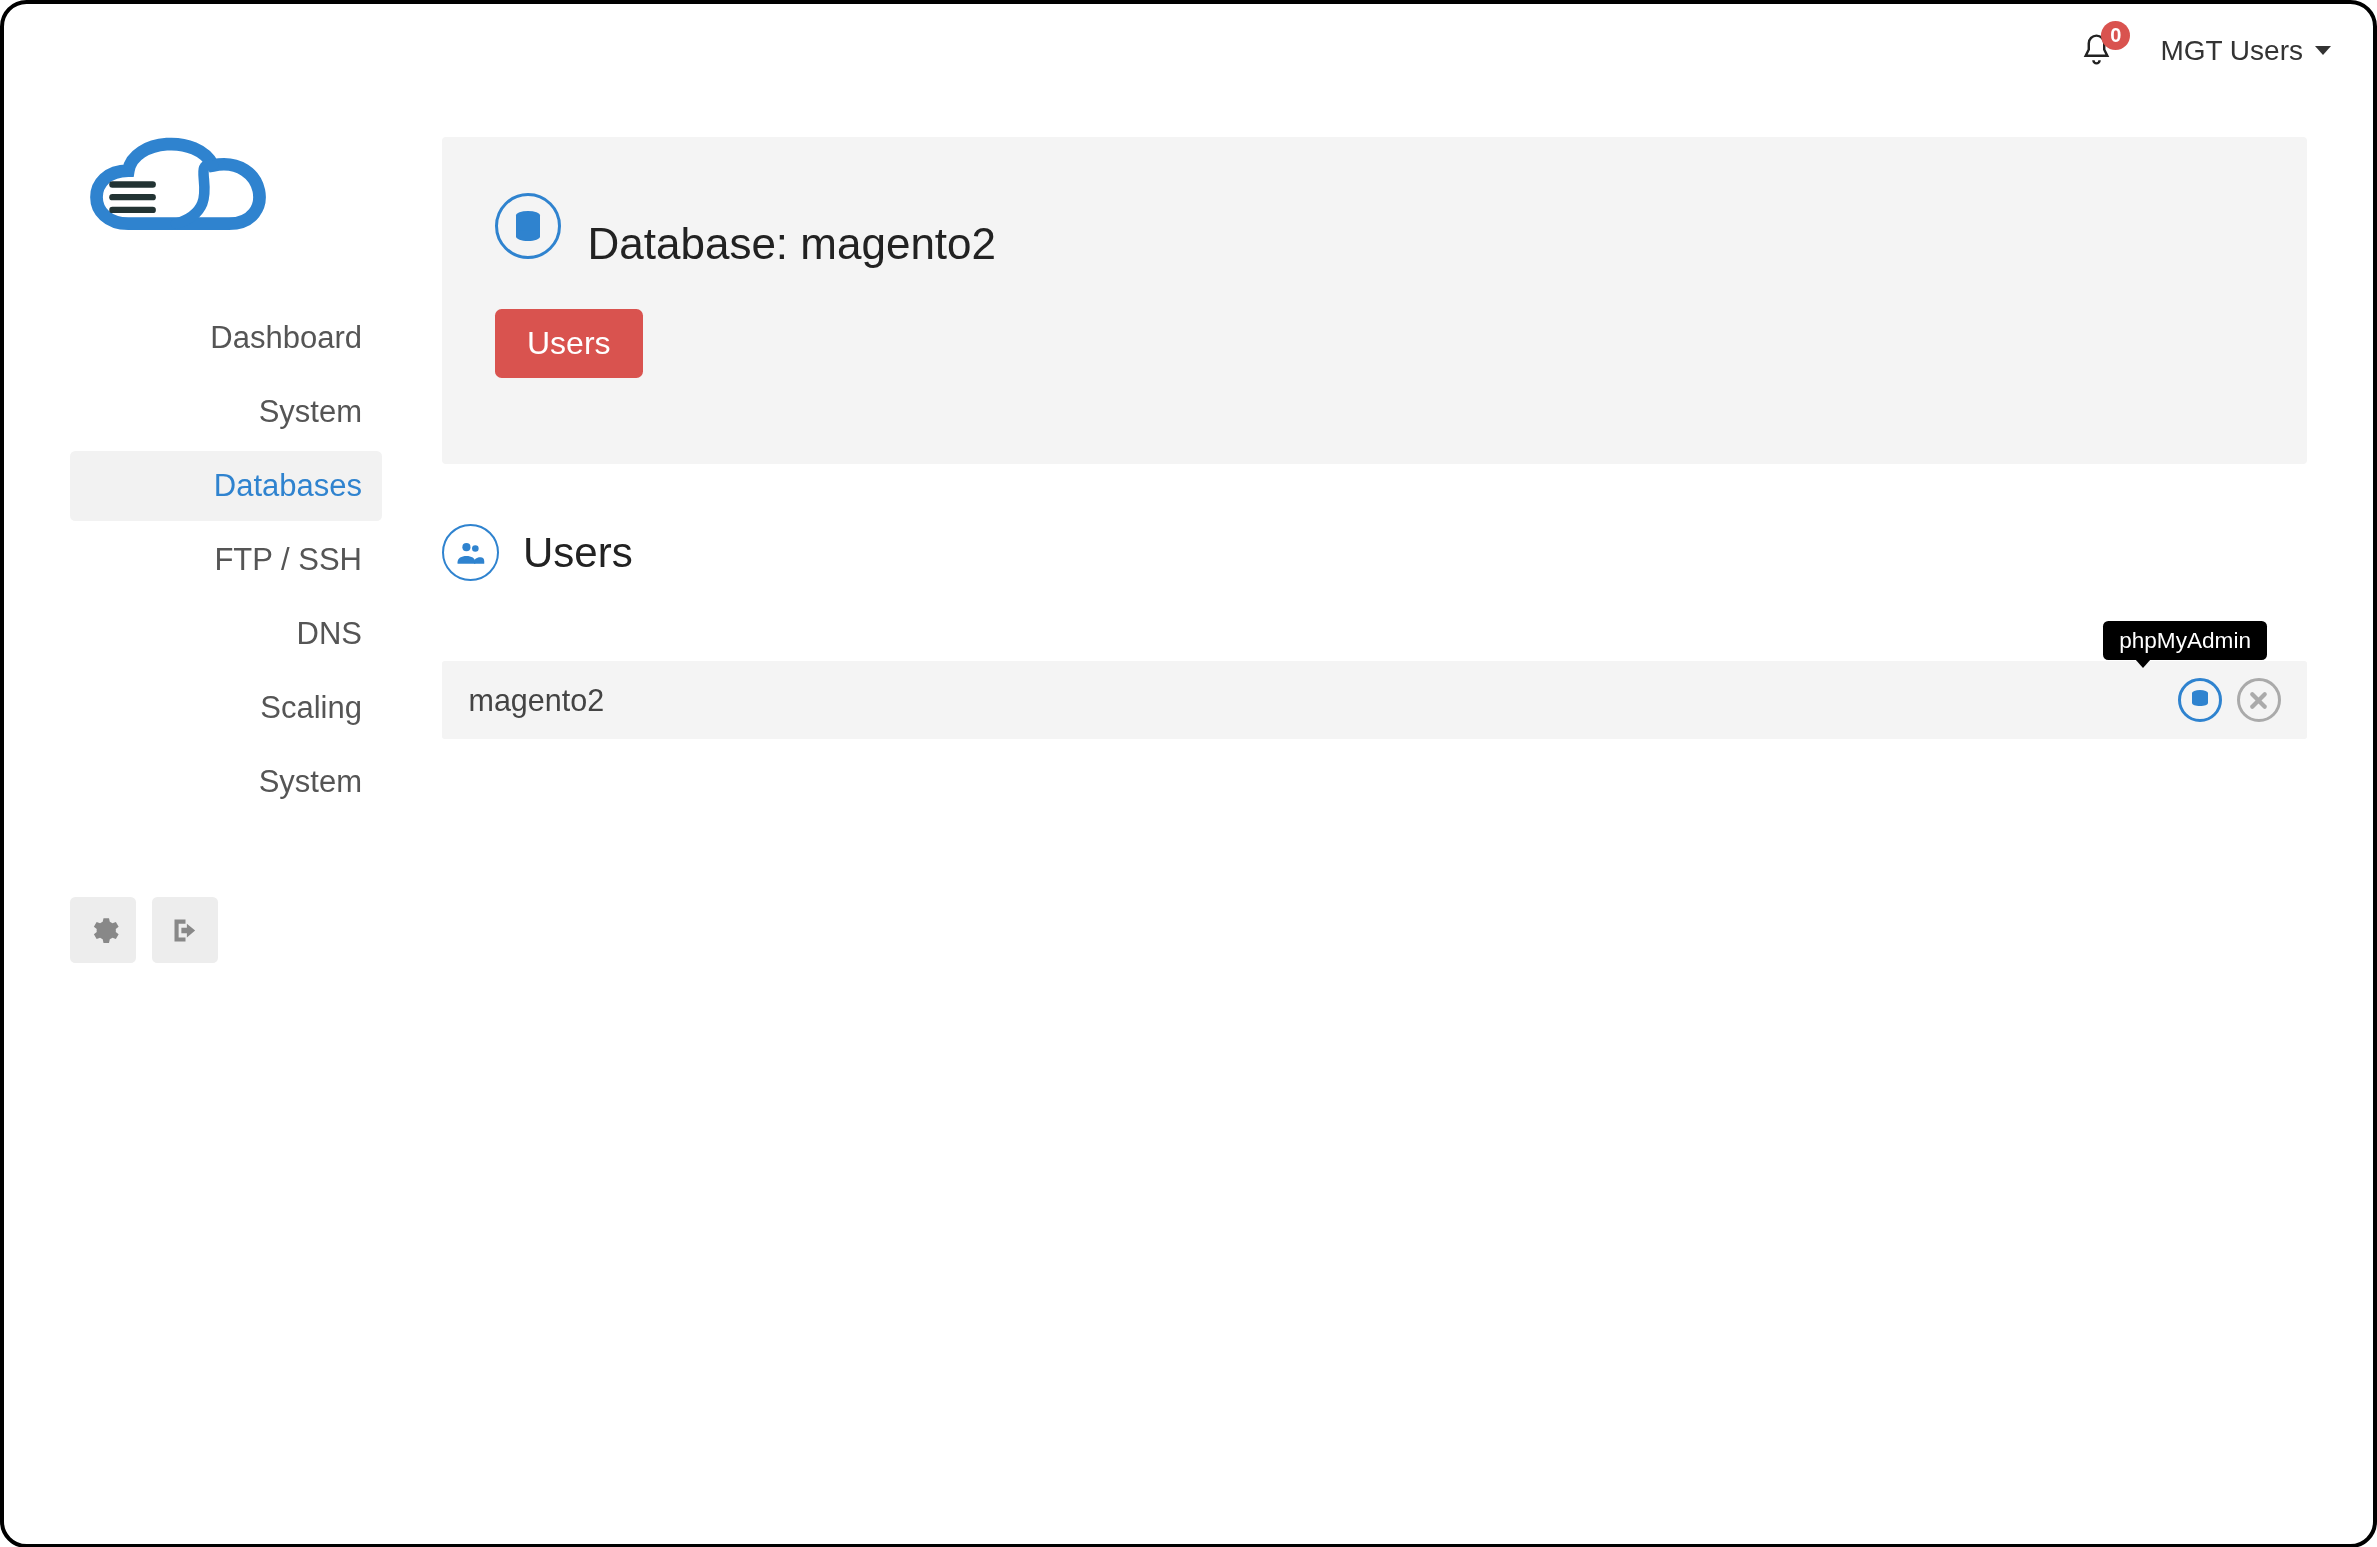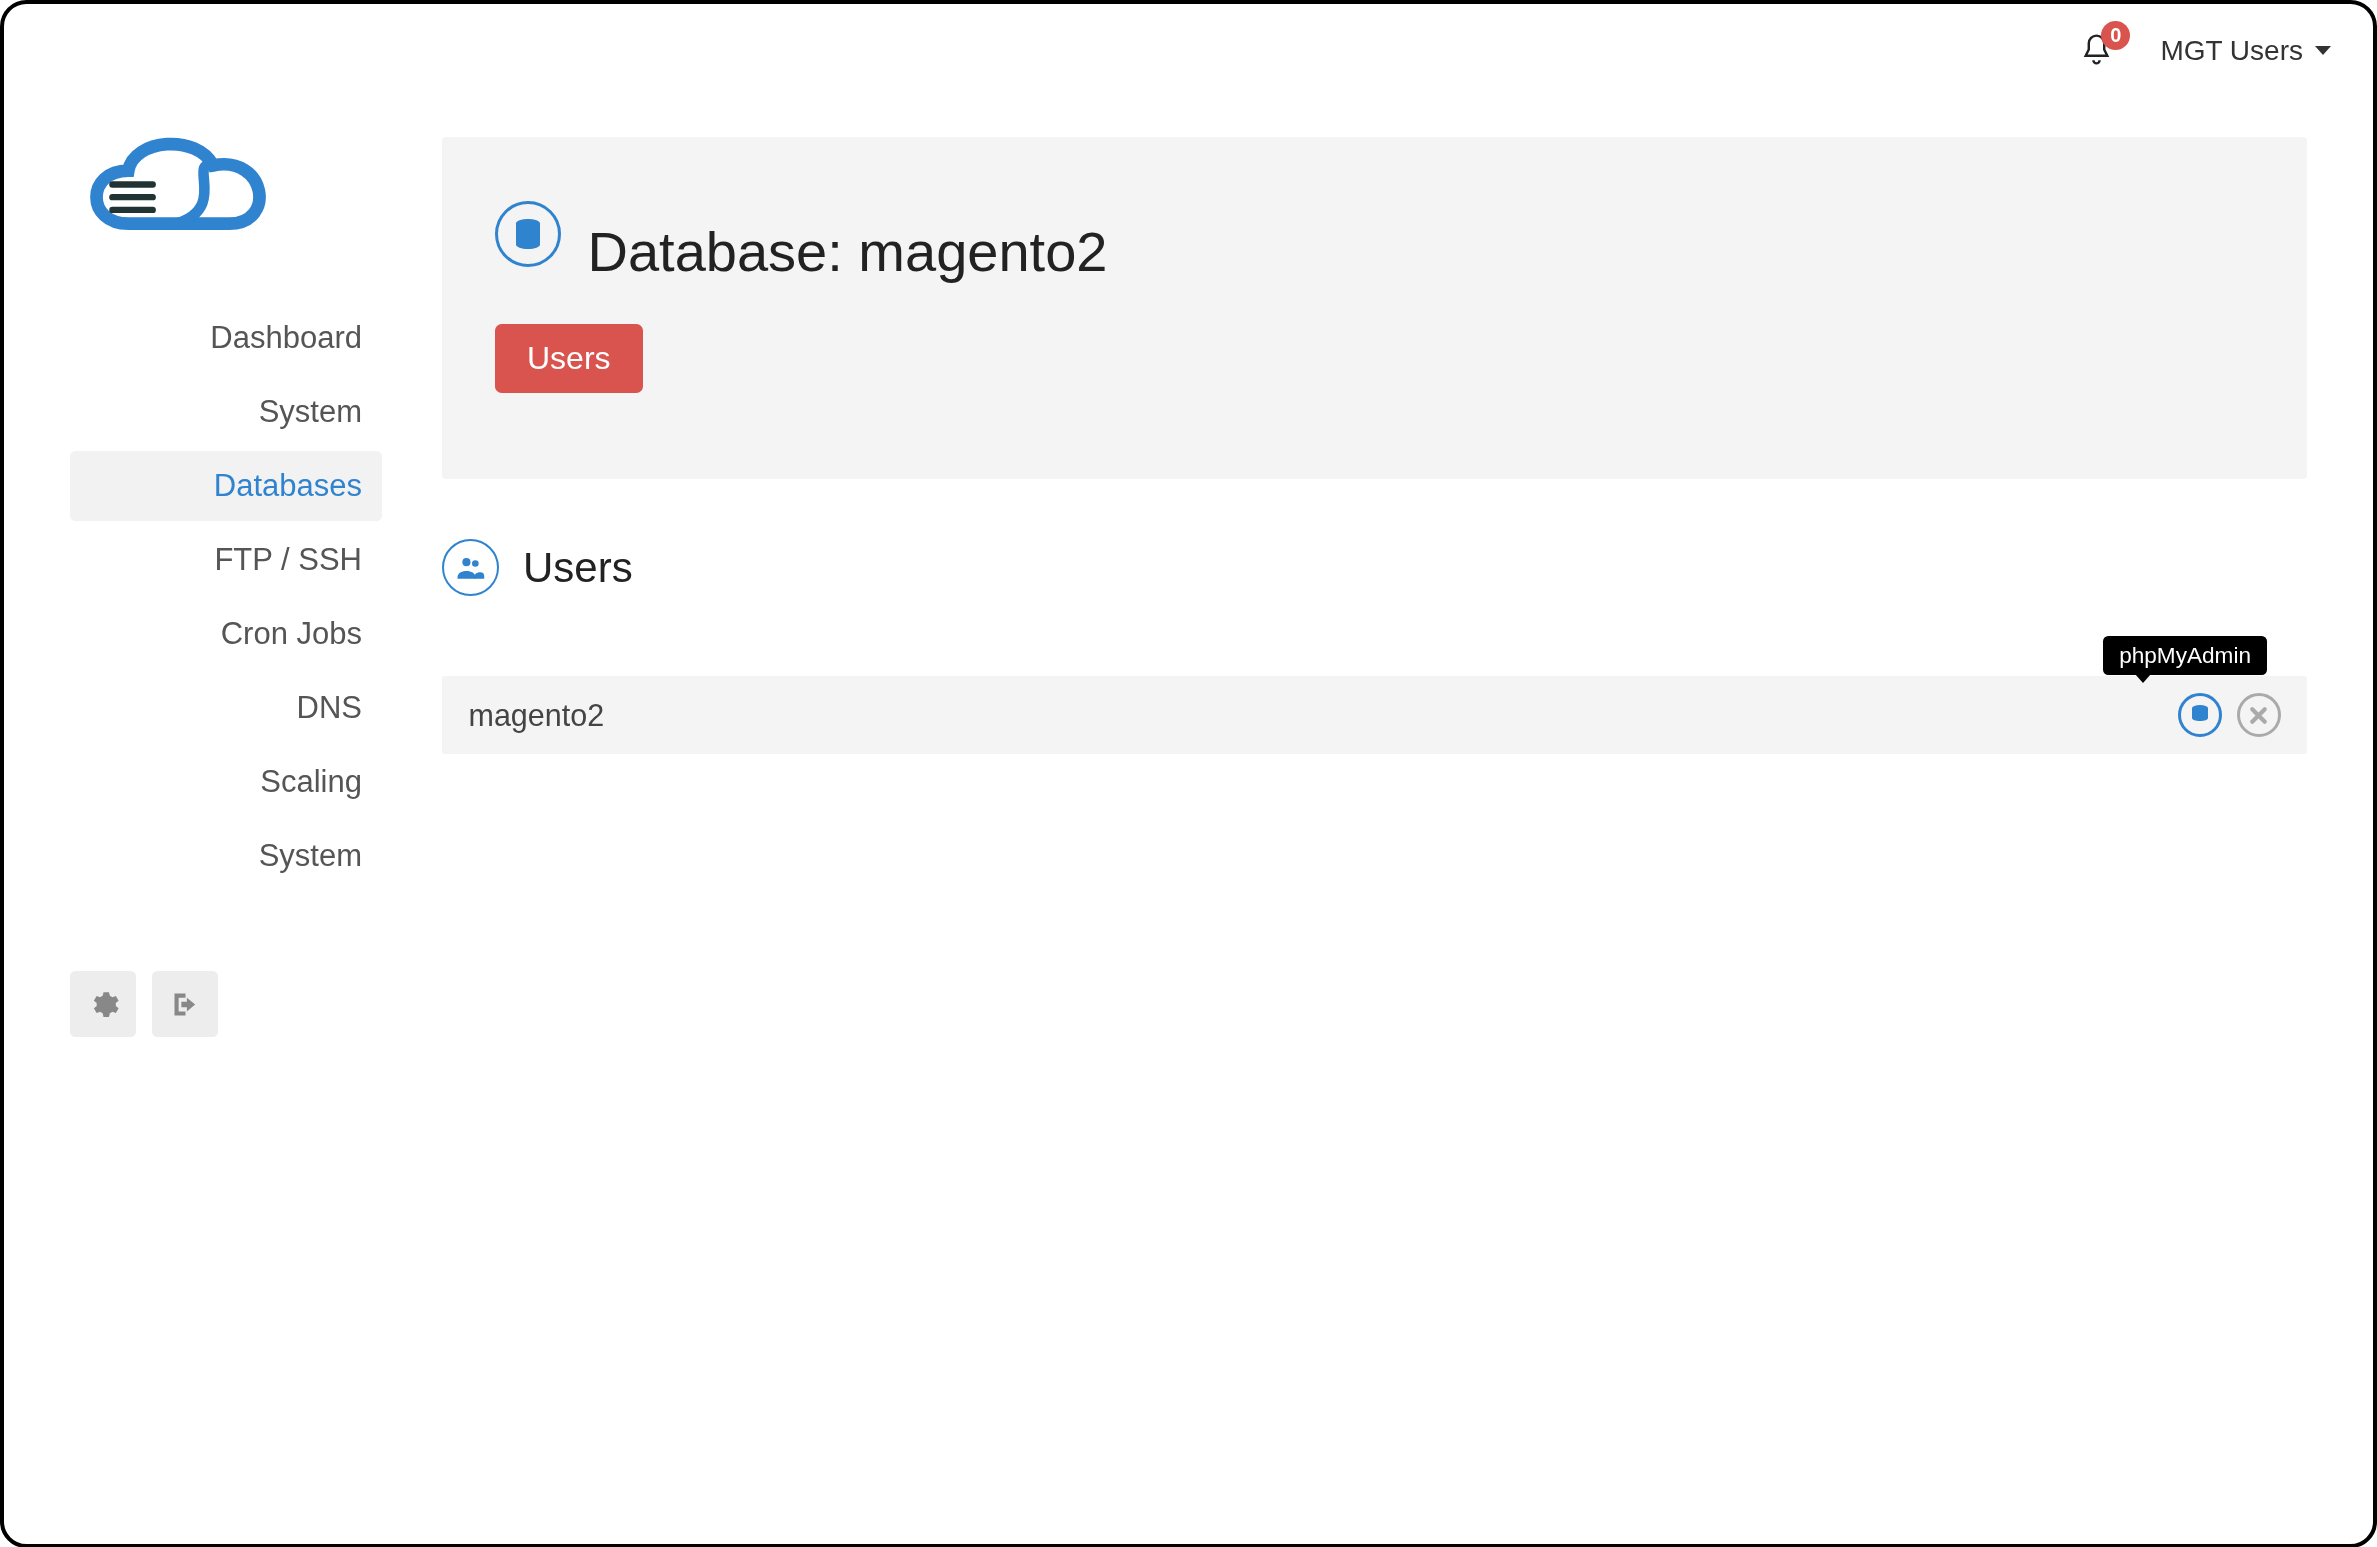--- a/index.html
+++ b/index.html
@@ -126,21 +126,21 @@
     border: 3.3px solid #2f83cf;
     border-radius: 50%;
     display: flex;
     align-items: center;
     justify-content: center;
     flex-shrink: 0;
   }
   .circ-icon.sm { width: 57px; height: 57px; border-width: 2.7px; }
   .circ-icon svg { fill: #2f83cf; }
   .title-row h1 {
-    font-size: 56px;
+    font-size: 44px;
     font-weight: 400;
     color: #222;
     margin-top: 36px;
   }
   .tab-users {
     margin-top: 40px;
     display: inline-block;
     background: #d9534f;
     color: #fff;
     font-size: 32px;
@@ -257,21 +257,20 @@
         <line x1="40" y1="58" x2="78" y2="58" stroke="#233" stroke-width="6" stroke-linecap="round"></line>
         <line x1="40" y1="70" x2="78" y2="70" stroke="#233" stroke-width="6" stroke-linecap="round"></line>
         <line x1="40" y1="82" x2="78" y2="82" stroke="#233" stroke-width="6" stroke-linecap="round"></line>
       </svg>
     </div>
     <ul class="nav">
       <li><span>Dashboard</span></li>
       <li><span>System</span></li>
       <li class="active"><span>Databases</span></li>
       <li><span>FTP / SSH</span></li>
-      <li><span>Cron Jobs</span></li>
       <li><span>DNS</span></li>
       <li><span>Scaling</span></li>
       <li><span>System</span></li>
     </ul>
     <div class="sidebar-footer">
       <div class="footer-btn">
         <svg viewBox="0 0 24 24">
           <path d="M12 8a4 4 0 1 0 0 8 4 4 0 0 0 0-8zm9 4a7 7 0 0 0-.1-1.1l2.1-1.6-2-3.5-2.5 1a7 7 0 0 0-1.9-1.1L16 3h-4l-.6 2.7a7 7 0 0 0-1.9 1.1l-2.5-1-2 3.5 2.1 1.6A7 7 0 0 0 7 12c0 .4 0 .7.1 1.1L5 14.7l2 3.5 2.5-1c.6.5 1.2.8 1.9 1.1L12 21h4l.6-2.7c.7-.3 1.3-.6 1.9-1.1l2.5 1 2-3.5-2.1-1.6c.1-.4.1-.7.1-1.1z"></path>
         </svg>
       </div>

